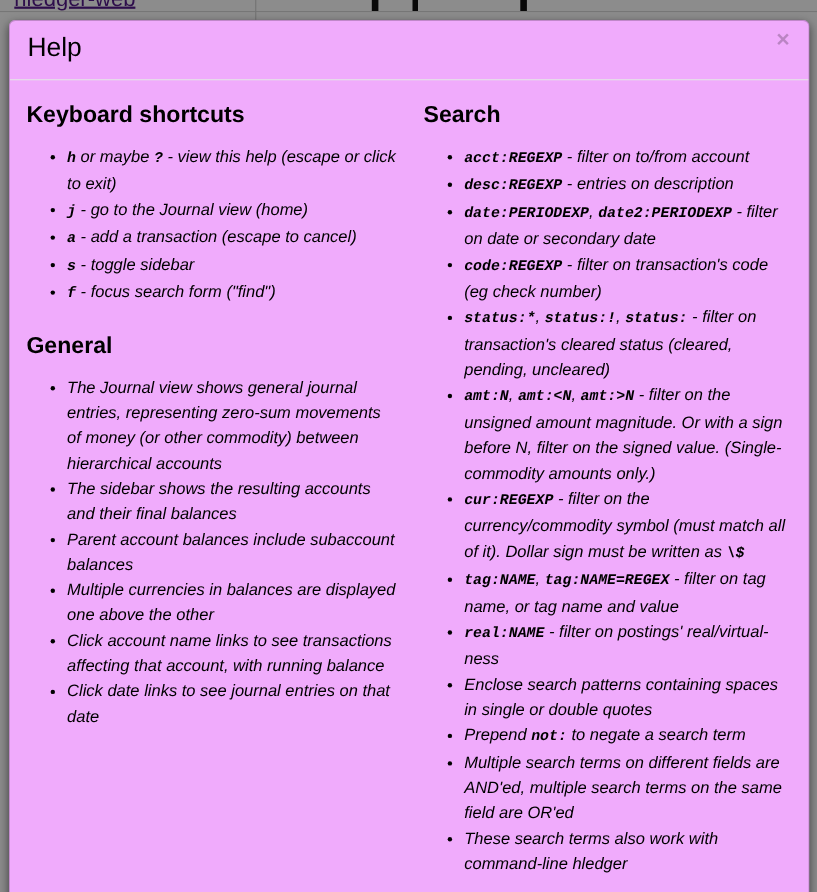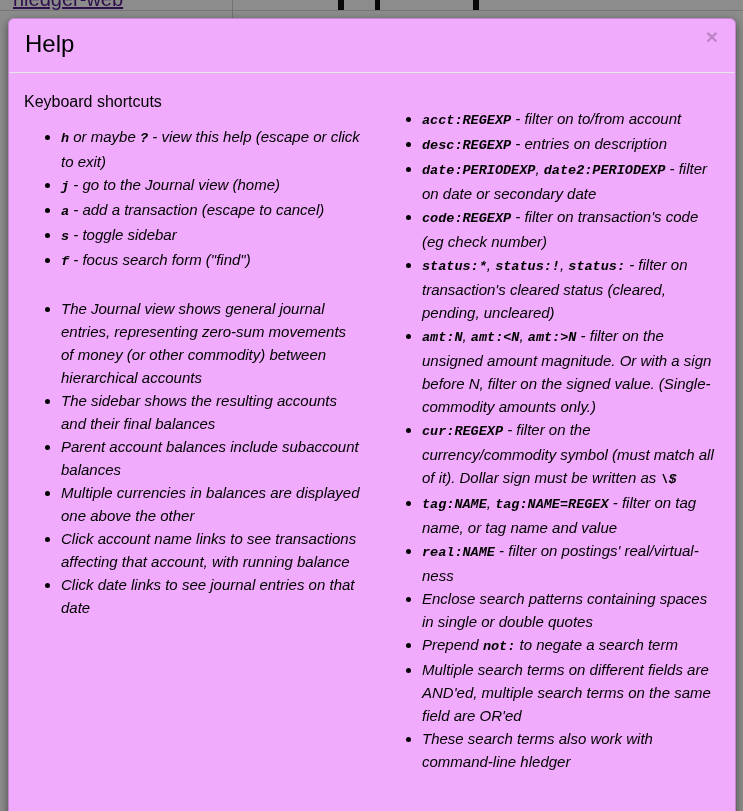--- a/index.html
+++ b/index.html
@@ -65,21 +65,21 @@
   }
   .modal-body {
     display: flex;
     padding: 20px 15px 15px;
   }
   .col { width: 50%; }
   .col-left  { padding-right: 12px; }
   .col-right { padding-left: 13px; padding-right: 2px; }
 
   .section + .section { margin-top: 24px; }
-  .section-heading { font-size: 16px; font-weight: 400; color: #000; }
+  .section-heading { font-size: 21px; font-weight: 700; color: #000; }
   .help-list {
     margin: 14px 0 0;
     padding-left: 37px;
     list-style: disc outside;
     font-style: italic;
   }
   .help-list li {
     font-size: 15px;
     line-height: 23px;
     color: #000;
@@ -116,32 +116,34 @@
         <div class="section-heading">Keyboard shortcuts</div>
         <ul class="help-list">
             <li><code>h</code><span> or maybe </span><code>?</code><span> - view this help (escape or click to exit)</span></li>
             <li><code>j</code><span> - go to the Journal view (home)</span></li>
             <li><code>a</code><span> - add a transaction (escape to cancel)</span></li>
             <li><code>s</code><span> - toggle sidebar</span></li>
             <li><code>f</code><span> - focus search form ("find")</span></li>
           </ul>
       </div>
       <div class="section">
+        <div class="section-heading">General</div>
         <ul class="help-list">
             <li><span>The Journal view shows general journal entries, representing zero-sum movements of money (or other commodity) between hierarchical accounts</span></li>
             <li><span>The sidebar shows the resulting accounts and their final balances</span></li>
             <li><span>Parent account balances include subaccount balances</span></li>
             <li><span>Multiple currencies in balances are displayed one above the other</span></li>
             <li><span>Click account name links to see transactions affecting that account, with running balance</span></li>
             <li><span>Click date links to see journal entries on that date</span></li>
           </ul>
       </div>
     </div>
     <div class="col col-right">
       <div class="section">
+        <div class="section-heading">Search</div>
         <ul class="help-list">
             <li><code>acct:REGEXP</code><span> - filter on to/from account</span></li>
             <li><code>desc:REGEXP</code><span> - entries on description</span></li>
             <li><code>date:PERIODEXP</code><span>, </span><code>date2:PERIODEXP</code><span> - filter on date or secondary date</span></li>
             <li><code>code:REGEXP</code><span> - filter on transaction's code (eg check number)</span></li>
             <li><code>status:*</code><span>, </span><code>status:!</code><span>, </span><code>status:</code><span> - filter on transaction's cleared status (cleared, pending, uncleared)</span></li>
             <li><code>amt:N</code><span>, </span><code>amt:&lt;N</code><span>, </span><code>amt:&gt;N</code><span> - filter on the unsigned amount magnitude. Or with a sign before N, filter on the signed value. (Single-commodity amounts only.)</span></li>
             <li><code>cur:REGEXP</code><span> - filter on the currency/commodity symbol (must match all of it). Dollar sign must be written as </span><code>\$</code></li>
             <li><code>tag:NAME</code><span>, </span><code>tag:NAME=REGEX</code><span> - filter on tag name, or tag name and value</span></li>
             <li><code>real:NAME</code><span> - filter on postings' real/virtual-ness</span></li>

